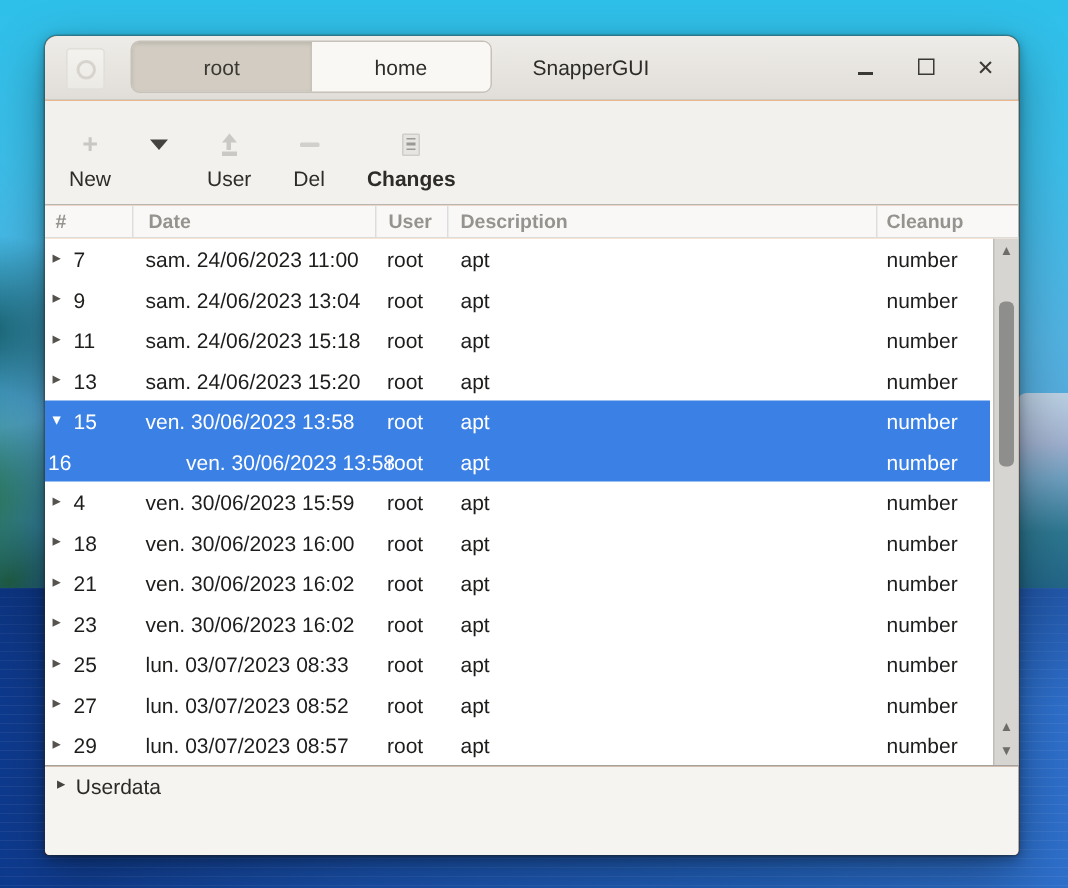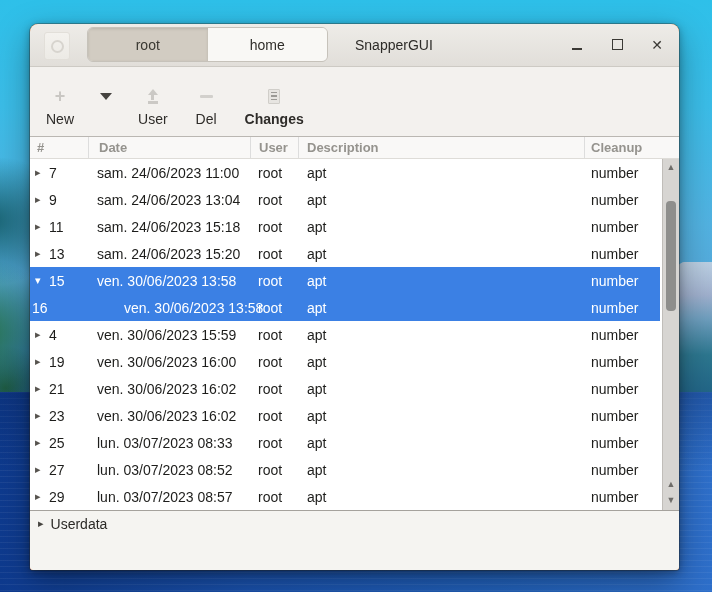--- a/index.html
+++ b/index.html
@@ -259,21 +259,21 @@
             <span class="numtxt">4</span>
           </div>
           <div class="cell c-date">ven. 30/06/2023 15:59</div>
           <div class="cell c-user">root</div>
           <div class="cell c-desc">apt</div>
           <div class="cell c-clean">number</div>
         </div>
         <div class="trow">
           <div class="cell c-num">
             <span class="expander">▸</span>
-            <span class="numtxt">19</span>
+            <span class="numtxt">18</span>
           </div>
           <div class="cell c-date">ven. 30/06/2023 16:00</div>
           <div class="cell c-user">root</div>
           <div class="cell c-desc">apt</div>
           <div class="cell c-clean">number</div>
         </div>
         <div class="trow">
           <div class="cell c-num">
             <span class="expander">▸</span>
             <span class="numtxt">21</span>

